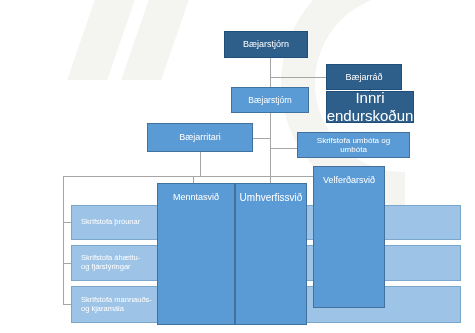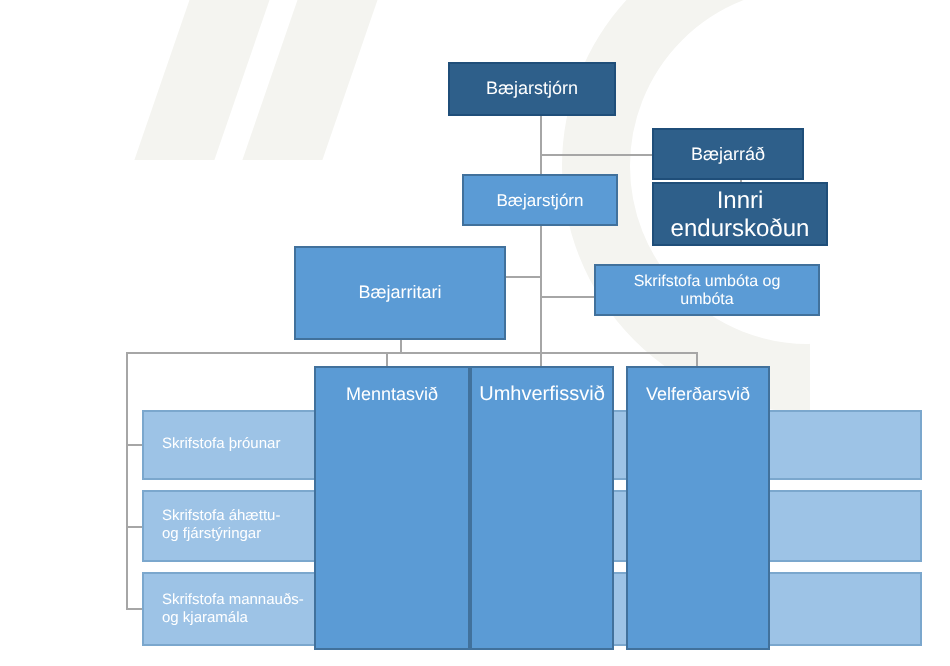--- a/index.html
+++ b/index.html
@@ -91,32 +91,32 @@
     border: 1px solid #7ba7cd;
     color: #ffffff;
     justify-content: flex-start;
     text-align: left;
     padding-left: 9px;
   }
 
   
   #box-bsn   { left: 224px; top: 31px;  width: 84px;  height: 27px; font-size: 9px; }
   #box-bra   { left: 326px; top: 64px;  width: 76px;  height: 26px; font-size: 9px; }
-  #box-innri { left: 326px; top: 91px;  width: 88px;  height: 32px; font-size: 12px; }
+  #box-innri { left: 326px; top: 91px;  width: 88px;  height: 32px; font-size: 15px; }
   #box-bsi   { left: 231px; top: 87px;  width: 78px;  height: 26px; font-size: 8.5px; }
-  #box-brit  { left: 147px; top: 123px; width: 106px; height: 47px; font-size: 9px; }
+  #box-brit  { left: 147px; top: 123px; width: 106px; height: 29px; font-size: 9px; }
   #box-skum  { left: 297px; top: 132px; width: 113px; height: 26px; font-size: 8px; }
 
   #bar-1 { left: 71px;  top: 205px; width: 390px; height: 35px; font-size: 7.5px; }
   #bar-2 { left: 71px;  top: 245px; width: 390px; height: 36px; font-size: 7.5px; }
   #bar-3 { left: 71px;  top: 286px; width: 390px; height: 37px; font-size: 7.5px; }
 
   #col-menn  { left: 157px; top: 183px; width: 78px; height: 142px; font-size: 9px; }
   #col-umhv  { left: 235px; top: 183px; width: 72px; height: 142px; font-size: 10px; }
-  #col-velf  { left: 313px; top: 183px; width: 72px; height: 142px; font-size: 9px; }
+  #col-velf  { left: 313px; top: 166px; width: 72px; height: 142px; font-size: 9px; }
   .box.col {
     align-items: flex-start;
     padding-top: 8px;
   }
   .box.bar {
     z-index: 2;
   }
   .bar-label { display: block; }
 </style>
 </head>

